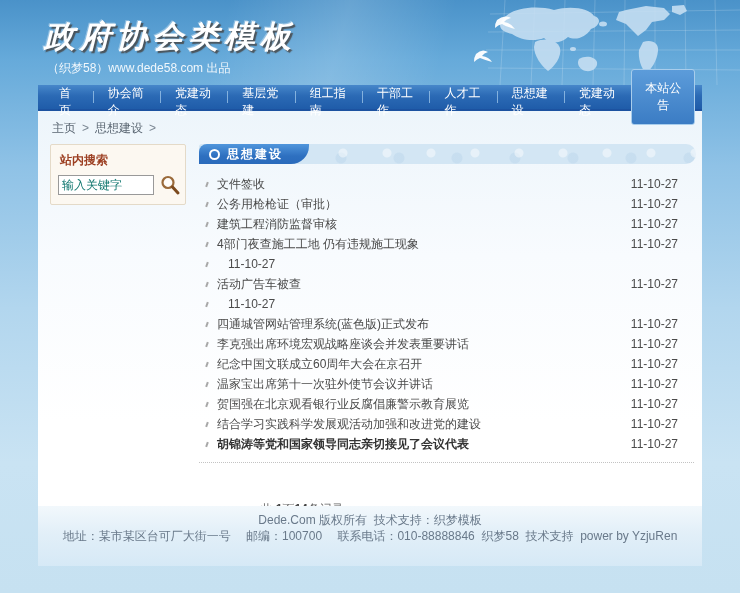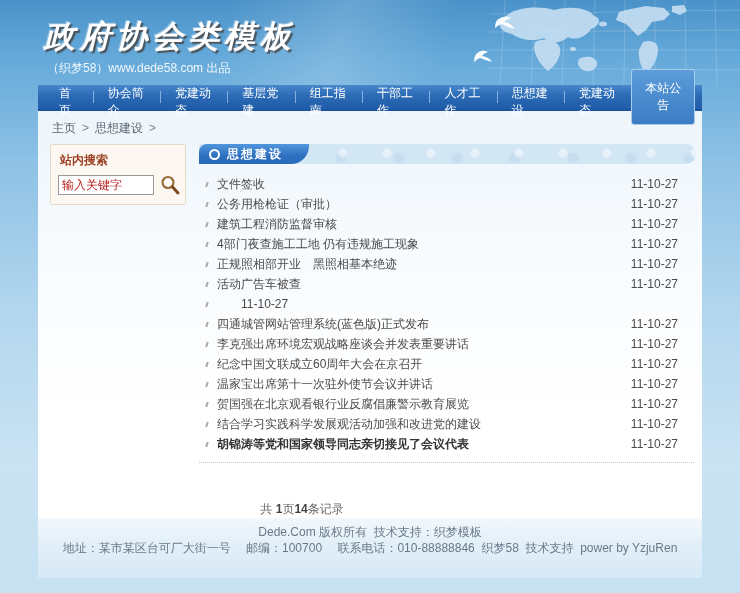--- a/index.html
+++ b/index.html
@@ -28,45 +28,45 @@
   .content{position:absolute;top:111px;left:38px;width:664px;height:414px;
     background:linear-gradient(180deg,#edf5fb 0%,#f8fbfe 35%,#ffffff 75%);}
   .breadcrumb{padding:9px 0 3px 14px;font-size:12px;color:#5a6672;}
   .breadcrumb .sep{margin:0 6px;color:#7a8692;}
   .crumb-link{cursor:pointer;}
   .cols{display:flex;padding:4px 0 0 12px;}
   .sidebar{width:136px;flex-shrink:0;}
   .search-box{background:#fcf8f1;border:1px solid #e4dac8;border-radius:2px;padding:6px 7px 8px;}
   .search-title{color:#9c3f22;font-size:12px;font-weight:bold;margin:1px 0 5px 2px;}
   .search-row{display:flex;align-items:center;}
-  .search-input{width:88px;height:16px;border:1px solid #999;font-size:12px;padding:1px 3px;color:#b91c1c;
+  .search-input{width:88px;height:16px;border:1px solid #999;font-size:12px;padding:1px 3px;color:#0f766e;
     font-family:"Liberation Sans","DejaVu Sans",sans-serif;}
   .search-icon{margin-left:5px;cursor:pointer;display:inline-flex;}
   
   .main{flex:1;margin:0 6px 0 13px;}
   .section-bar{height:20px;border-radius:3px 10px 10px 3px;display:flex;background-color:#d3e6f4;
     background-image:
       radial-gradient(circle at 12px 9px,rgba(255,255,255,.45) 4px,rgba(255,255,255,0) 5px),
       radial-gradient(circle at 26px 14px,rgba(190,215,236,.55) 5px,rgba(190,215,236,0) 6px);
     background-size:44px 20px,58px 20px;}
   .ribbon{display:inline-flex;align-items:center;height:20px;padding:0 26px 0 10px;
     background:linear-gradient(180deg,#5096dc 0%,#2e70c0 60%,#2a6abb 100%);
     border-radius:8px 0 18px 0;color:#fff;font-size:12px;font-weight:bold;letter-spacing:2px;}
   .ring{width:7px;height:7px;border:2px solid #fff;border-radius:50%;margin-right:7px;flex-shrink:0;}
   .article-list{list-style:none;margin:10px 0 0;padding:0 18px 0 2px;}
   .article-row{display:flex;align-items:center;padding:3.5px 0;font-size:12px;color:#4a4a4a;line-height:13px;}
   .tick{width:2px;height:5px;background:#a8a8a8;transform:rotate(20deg);margin:0 9px 0 5px;flex-shrink:0;}
   .article-title{flex:1;cursor:pointer;white-space:pre-wrap;}
   .article-row.bold .article-title{font-weight:bold;color:#333;}
-  .article-date{margin-left:24px;color:#4a4a4a;}
+  .article-date{margin-left:11px;color:#4a4a4a;}
   .dotted{border-top:1px dotted #c3c3c3;margin:8px 2px 0 0;}
   .pagination{margin:24px 0 0 28px;font-size:12px;color:#666;white-space:pre-wrap;}
   .pagination .num{font-weight:bold;color:#444;}
   
-  .footer{position:absolute;top:518px;left:38px;width:664px;height:60px;text-align:center;
+  .footer{position:absolute;top:506px;left:38px;width:664px;height:60px;text-align:center;
     background:linear-gradient(180deg,#f2f8fc 0%,#e2eff8 45%,#d6e9f6 100%);
     font-size:12px;color:#69798a;}
   .footer-line{line-height:16px;white-space:pre-wrap;}
   .footer-line.first{padding-top:6px;}
 </style>
 </head>
 <body>
 
 <div class="page">
 
@@ -186,21 +186,20 @@
               <span class="article-title">建筑工程消防监督审核</span>
               <span class="article-date">11-10-27</span>
             </li>
             <li class="article-row">
               <span class="tick"></span>
               <span class="article-title">4部门夜查施工工地 仍有违规施工现象</span>
               <span class="article-date">11-10-27</span>
             </li>
             <li class="article-row">
               <span class="tick"></span>
-              <span class="article-title">正规照相部开业　黑照相基本绝迹</span>
               <span class="article-date">11-10-27</span>
             </li>
             <li class="article-row">
               <span class="tick"></span>
               <span class="article-title">活动广告车被查</span>
               <span class="article-date">11-10-27</span>
             </li>
             <li class="article-row">
               <span class="tick"></span>
               <span class="article-date">11-10-27</span>

